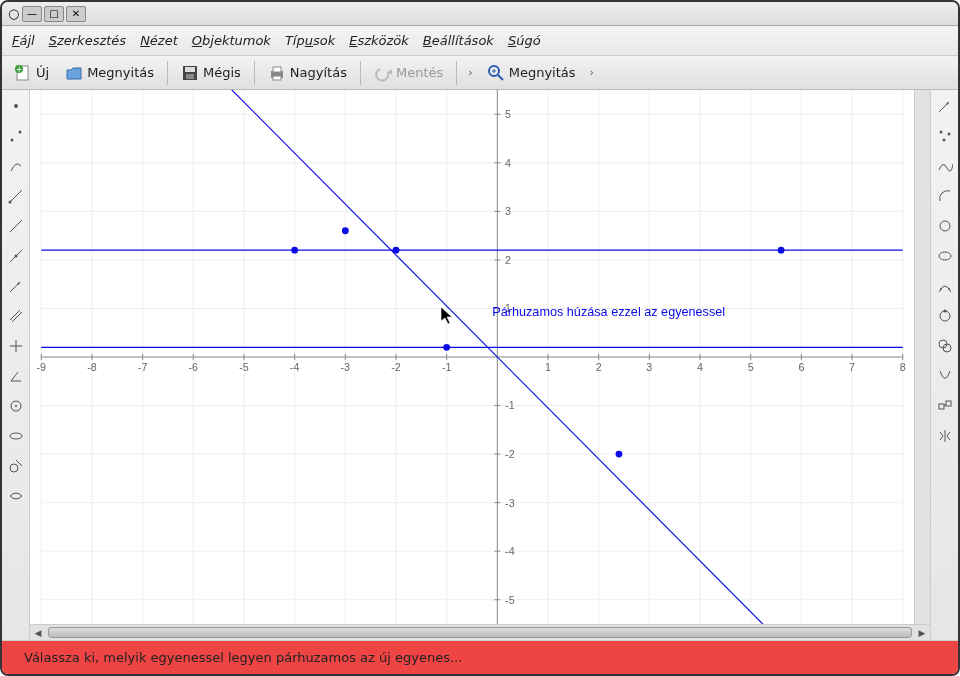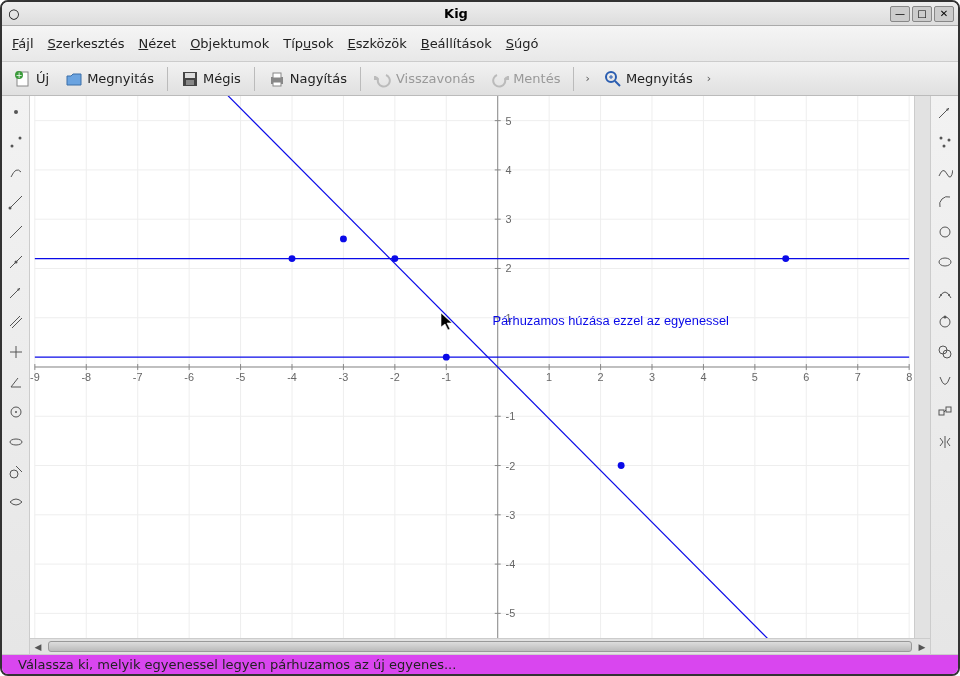--- a/index.html
+++ b/index.html
@@ -3,21 +3,21 @@
 <meta charset="utf-8">
 <style>
   * { box-sizing: border-box; margin: 0; padding: 0; }
   body { font-family: "DejaVu Sans", Arial, sans-serif; font-size: 13px; background: #fff; }
   .window { width: 960px; height: 676px; border: 2px solid #333; border-radius: 8px; overflow: hidden; display: flex; flex-direction: column; background: #fff; }
   .titlebar { background: linear-gradient(#eee, #ddd); height: 24px; display: flex; align-items: center; border-bottom: 1px solid #aaa; position: relative; }
   .titlebar-title { flex: 1; text-align: center; font-weight: bold; font-size: 13px; }
   .titlebar-left { width: 20px; padding-left: 6px; }
   .titlebar-buttons { display: flex; gap: 2px; padding-right: 4px; }
   .titlebar-btn { width: 20px; height: 16px; background: #ccc; border: 1px solid #888; border-radius: 2px; display: flex; align-items: center; justify-content: center; font-size: 10px; }
-  .menubar { background: linear-gradient(#f5f5f5, #e8e8e8); height: 36px; display: flex; align-items: center; padding: 0 10px; gap: 14px; border-bottom: 1px solid #ccc; }
+  .menubar { background: linear-gradient(#f5f5f5, #e8e8e8); height: 30px; display: flex; align-items: center; padding: 0 10px; gap: 14px; border-bottom: 1px solid #ccc; font-style: italic; }
   .menubar span { color: #222; }
   .menubar span u { text-decoration: underline; }
   .toolbar { background: linear-gradient(#f2f2f2, #e0e0e0); height: 34px; display: flex; align-items: center; padding: 0 6px; border-bottom: 1px solid #bbb; gap: 4px; }
   .tb-item { display: inline-flex; align-items: center; gap: 4px; padding: 3px 6px; color: #222; }
   .tb-item.disabled { color: #999; }
   .tb-sep { width: 1px; height: 24px; background: #bbb; margin: 0 3px; }
   .tb-icon { width: 18px; height: 18px; display: inline-flex; align-items: center; justify-content: center; }
   .tb-expander { font-size: 11px; color: #555; padding: 0 4px; }
   .workarea { flex: 1; display: flex; background: #f0f0f0; position: relative; min-height: 0; }
   .left-toolbar, .right-toolbar { width: 28px; background: linear-gradient(#f2f2f2, #e6e6e6); display: flex; flex-direction: column; align-items: center; padding: 6px 0; gap: 10px; border-right: 1px solid #ccc; }
@@ -27,30 +27,29 @@
   .canvas-area { flex: 1; position: relative; background: #fff; overflow: hidden; }
   .canvas-svg { position: absolute; inset: 0; width: 100%; height: 100%; }
   .axis-label { font-size: 11px; fill: #666; font-family: sans-serif; }
   .hint-text { font-size: 13px; fill: #0a0ae8; font-family: sans-serif; }
   .cursor { position: absolute; pointer-events: none; }
   .scroll-v { width: 16px; background: #e2e2e2; border-left: 1px solid #ccc; }
   .scroll-h { height: 16px; background: #e2e2e2; border-top: 1px solid #ccc; position: relative; }
   .scroll-h-thumb { position: absolute; left: 18px; right: 18px; top: 2px; bottom: 2px; background: linear-gradient(#ddd,#bbb); border: 1px solid #999; border-radius: 3px; }
   .scroll-h-btn { position: absolute; top: 0; width: 16px; height: 16px; display:flex;align-items:center;justify-content:center;font-size:9px;color:#555;}
   .scroll-h-btn.left{left:0;} .scroll-h-btn.right{right:0;}
-  .statusbar { height: 20px; background: #d946ef; border-top: 1px solid #ccc; padding: 4px 16px; font-size: 13px; color: #222; display: flex; align-items: center; }
+  .statusbar { height: 34px; background: #ef4444; border-top: 1px solid #ccc; padding: 4px 22px; font-size: 13px; color: #222; display: flex; align-items: center; }
 </style>
 </head>
 <body>
 
 <div class="window">
 
   <div class="titlebar">
     <div class="titlebar-left">○</div>
-    <div class="titlebar-title">Kig</div>
     <div class="titlebar-buttons">
       <div class="titlebar-btn">—</div>
       <div class="titlebar-btn">□</div>
       <div class="titlebar-btn">✕</div>
     </div>
   </div>
 
   <div class="menubar">
     <span><u>F</u><span>ájl</span></span>
     <span><u>S</u><span>zerkesztés</span></span>
@@ -97,28 +96,20 @@
       <span class="tb-icon">
           <svg width="18" height="18">
             <rect x="3" y="7" width="12" height="7" fill="#888"></rect>
             <rect x="5" y="3" width="8" height="5" fill="#fff" stroke="#888"></rect>
             <rect x="5" y="12" width="8" height="4" fill="#fff" stroke="#888"></rect>
           </svg>
         </span>
       <span>Nagyítás</span>
     </div>
     <div class="tb-sep"></div>
-    <div class="tb-item disabled">
-      <span class="tb-icon">
-          <svg width="18" height="18">
-            <path d="M12 5 A6 6 0 1 1 4 9 L2 7 M4 9 L1 9 L1 6" fill="none" stroke="#bbb" stroke-width="2"></path>
-          </svg>
-        </span>
-      <span>Visszavonás</span>
-    </div>
     <div class="tb-item disabled">
       <span class="tb-icon">
           <svg width="18" height="18">
             <path d="M6 5 A6 6 0 1 0 14 9 L16 7 M14 9 L17 9 L17 6" fill="none" stroke="#bbb" stroke-width="2"></path>
           </svg>
         </span>
       <span>Mentés</span>
     </div>
     <div class="tb-sep"></div>
     <span class="tb-expander">›</span>

